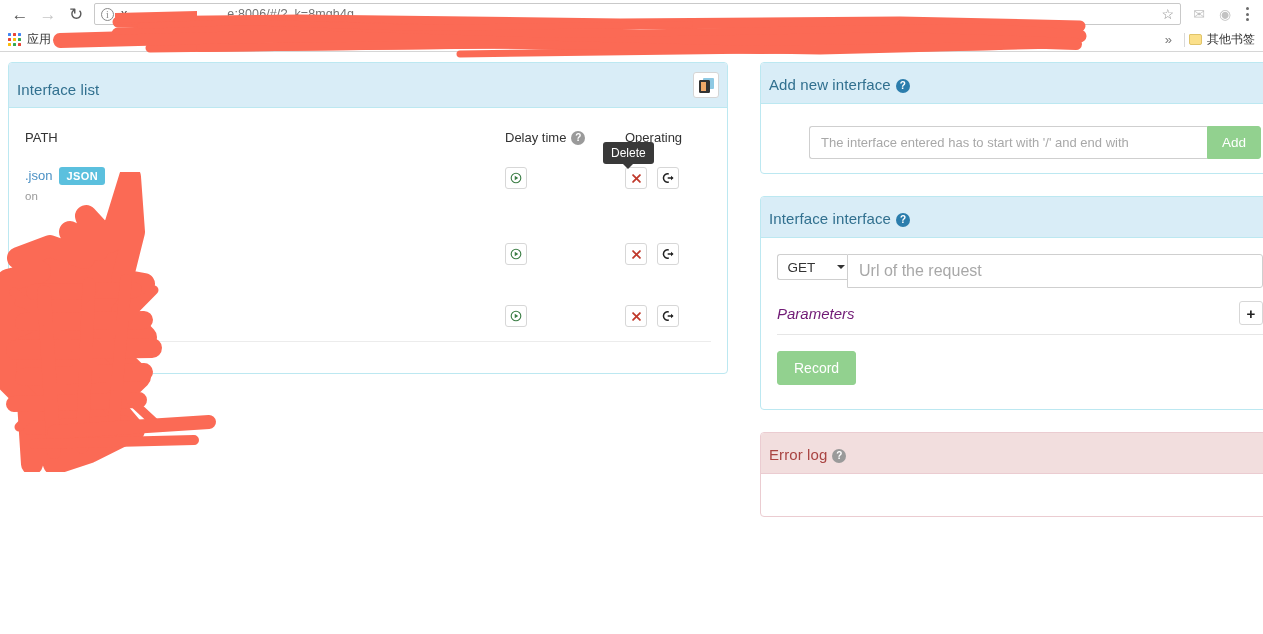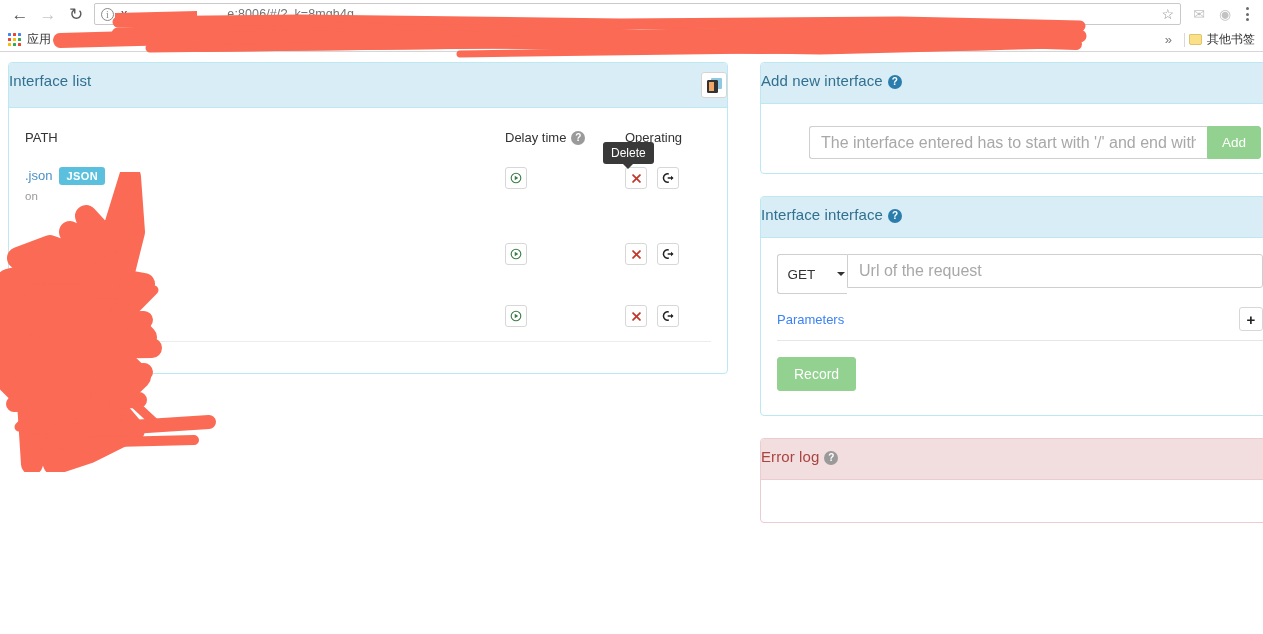--- a/index.html
+++ b/index.html
@@ -77,22 +77,22 @@
 
   .col-left { position:absolute; left:8px; top:10px; width:720px; }
   .col-right { position:absolute; left:760px; top:10px; width:520px; }
 
   .panel {
     background:#fff; border:1px solid #bce8f1; border-radius:4px;
     margin-bottom:22px;
   }
   .panel-head {
     background:#d9edf7; border-bottom:1px solid #bce8f1;
-    padding:9px 0; border-radius:3px 3px 0 0;
-    display:flex; align-items:flex-start; justify-content:space-between;
+    padding:9px 8px; border-radius:3px 3px 0 0;
+    display:flex; align-items:flex-end; justify-content:space-between;
     min-height:41px;
   }
   .panel-title {
     font-size:15px; color:#31708f; font-weight:400; letter-spacing:0.1px;
   }
   .panel-body { padding:16px 16px 10px 16px; }
 
   .panel.danger { border-color:#ebccd1; }
   .panel.danger .panel-head { background:#f2dede; border-bottom-color:#ebccd1; }
   .panel.danger .panel-title { color:#a94442; }
@@ -178,34 +178,34 @@
   .tooltip::after {
     content:""; position:absolute; left:50%; bottom:-5px; margin-left:-5px;
     border-left:5px solid transparent; border-right:5px solid transparent;
     border-top:5px solid #393939;
   }
 
   
   .input-group { display:flex; width:452px; margin:6px 0 4px 32px; }
   .ig-input {
     flex:1; height:33px; border:1px solid #cfcfcf; border-right:none;
-    border-radius:3px 0 0 3px; padding:0 11px; font-size:16px; color:#333;
+    border-radius:3px 0 0 3px; padding:0 11px; font-size:13px; color:#333;
     outline:none; background:#fff; font-family:"Liberation Sans", sans-serif;
   }
   .ig-input::placeholder { color:#a8a8a8; }
   .btn-green {
     background:#92d18f; color:#fff; border:1px solid #92d18f;
     font-size:13.5px; padding:0 14px; height:33px; border-radius:0 3px 3px 0;
     cursor:pointer; font-family:"Liberation Sans", sans-serif;
   }
 
   
   .rec-row { display:flex; margin-bottom:11px; }
   .method-sel {
-    width:70px; height:40px; border:1px solid #cfcfcf; border-right:none;
+    width:70px; height:26px; border:1px solid #cfcfcf; border-right:none;
     border-radius:3px 0 0 3px; background:#fff;
     display:flex; align-items:center; justify-content:center; gap:22px;
     font-size:13.5px; color:#333; cursor:pointer;padding-left:8px;
   }
   .caret {
     width:0; height:0; border-left:4px solid transparent;
     border-right:4px solid transparent; border-top:4px solid #333;
     display:inline-block;
   }
   .url-input {
@@ -216,21 +216,21 @@
   .cookie-input {
     width:100%; height:34px; border:1px solid #cfcfcf; border-radius:3px;
     padding:0 11px; font-size:13.5px; color:#333; outline:none; background:#fff;
     margin-bottom:11px; font-family:"Liberation Sans", sans-serif;
   }
   .url-input::placeholder, .cookie-input::placeholder { color:#a8a8a8; }
   .params-row {
     display:flex; align-items:center; justify-content:space-between;
     padding:2px 0 9px 0;
   }
-  .params-label { font-size:13px; color:#3b82f6; }
+  .params-label { font-size:15px; color:#701a75;font-style:italic; }
   .plus-btn {
     width:24px; height:24px; border:1px solid #d7d7d7; border-radius:3px;
     background:#fff; display:flex; align-items:center; justify-content:center;
     font-size:15px; color:#222; font-weight:bold; line-height:1; cursor:pointer;
   }
   .hr { border-top:1px solid #e6e6e6; margin:0 0 16px 0; }
   .btn-record {
     background:#92d18f; color:#fff; border:1px solid #92d18f; border-radius:3px;
     font-size:14px; padding:8px 16px; cursor:pointer; margin-bottom:14px;
     font-family:"Liberation Sans", sans-serif;

